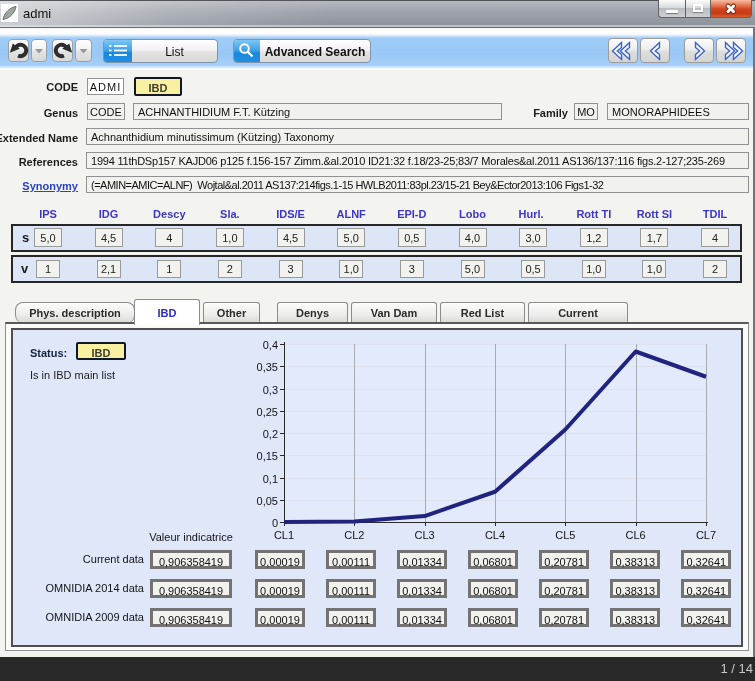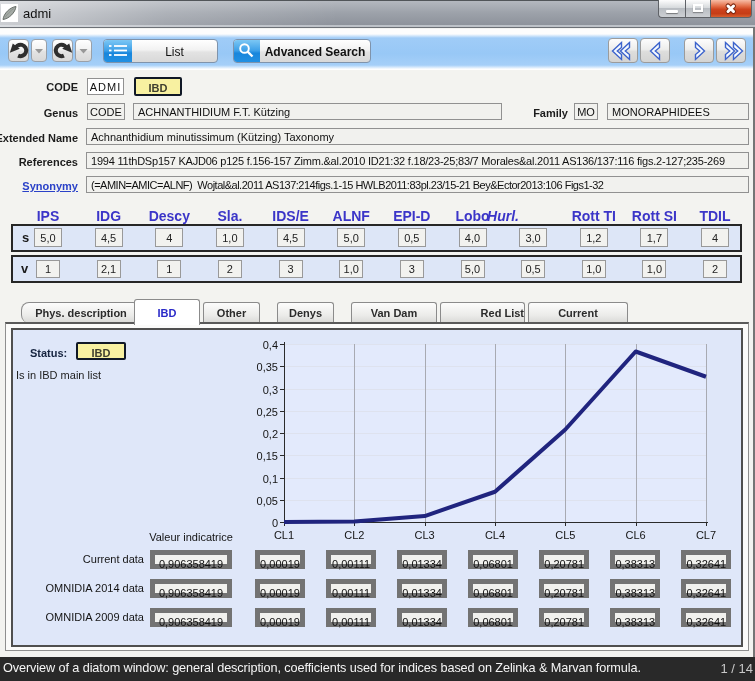--- a/index.html
+++ b/index.html
@@ -42,40 +42,40 @@
   border:1px solid #9b9b9b; border-radius:4px; text-align:center; overflow:hidden; }
 
 
 .flabel { position:absolute; font-size:11px; color:#1c1c1c; font-weight:700; text-align:center; white-space:nowrap; }
 .field { position:absolute; height:17px; background:#f1f1ee; border:1px solid #919191;
   font-size:11px; color:#111; padding:2px 0 0 4px; white-space:nowrap; overflow:hidden;}
 .fieldw { background:#ffffff; text-align:center; padding-left:0; letter-spacing:1px;}
 
 
 .srow { position:absolute; left:11px; width:731px; height:28px; background:#dde6f7; border:2px solid #262626; }
-.thead { position:absolute; font-size:14px; font-weight:700; color:#3b35c8; text-align:center; width:60px; }
+.thead { position:absolute; font-size:11px; font-weight:700; color:#3b35c8; text-align:center; width:60px; }
 .tin { position:absolute; background:#f2f2ef; border:1px solid #999; font-size:11px; color:#222; text-align:center; }
 .rowlab { position:absolute; font-size:13px; font-weight:700; color:#1b1b1b; }
 
 
 .tab { position:absolute; top:302px; height:21px; background:linear-gradient(#fcfcfc 0%,#ececea 60%,#d9d9d6 100%);
   border:1px solid #8b8b8b; border-bottom:none; border-radius:3px 3px 0 0;
   font-size:11px; font-weight:700; color:#2b2b2b; text-align:center; padding-top:4px; }
 #tab-ibd { top:299px; height:26px; background:#fff; color:#2a2ac8; z-index:5; padding-top:7px;}
 
 
 #panelouter { left:5px; top:322px; width:744px; height:329px; background:#fbfbfa;
   border:1px solid #8f8f8f; border-top:2px solid #5a5a5a; }
 #panelinner { left:11px; top:328px; width:732px; height:319px; background:#dfe7f9; border:2px solid #4f4f4f; }
 
 .yellowbtn { position:absolute; background:#f8f1a1; border:2px solid #101826; border-radius:2px;
   font-size:11px; font-weight:700; color:#3f3f2f; text-align:center; }
 
 
-.dbox { position:absolute; height:19px; background:#f1f1ee; border:5px solid #737373;
+.dbox { position:absolute; height:19px; background:#f1f1ee; border:3px solid #737373;
   font-size:11px; color:#111; text-align:center; padding-top:3px; }
 .dlabel { position:absolute; font-size:11px; color:#141414; text-align:right; width:120px; }
 
 
 #caption { left:0; top:657px; width:755px; height:24px; background:#292929; color:#f5f5f5;
   font-size:12.7px; letter-spacing:-0.1px; }
 #rightborder { left:753px; top:28px; width:2px; height:629px; background:#757575; }
 </style>
 </head>
 <body>
@@ -185,21 +185,21 @@
 
 <div id="theads">
     <div class="thead" style="left:18.0px; top:208px;">IPS</div>
     <div class="thead" style="left:78.6px; top:208px;">IDG</div>
     <div class="thead" style="left:139.3px; top:208px;">Descy</div>
     <div class="thead" style="left:199.9px; top:208px;">Sla.</div>
     <div class="thead" style="left:260.6px; top:208px;">IDS/E</div>
     <div class="thead" style="left:321.2px; top:208px;">ALNF</div>
     <div class="thead" style="left:381.8px; top:208px;">EPI-D</div>
     <div class="thead" style="left:442.5px; top:208px;">Lobo</div>
-    <div class="thead" style="left:473px; top:208px;font-style:italic;">Hurl.</div>
+    <div class="thead" style="left:501px; top:208px;">Hurl.</div>
     <div class="thead" style="left:563.8px; top:208px;">Rott TI</div>
     <div class="thead" style="left:624.4px; top:208px;">Rott SI</div>
     <div class="thead" style="left:685.0px; top:208px;">TDIL</div>
   </div>
 <div class="srow" style="top:224px;"></div>
 <div class="srow" style="top:255px;"></div>
 <div class="rowlab" style="left:22px; top:230px;">s</div>
 <div class="rowlab" style="left:21px; top:261px;">v</div>
 <div id="tins">
     <div class="tin" style="left:34.0px; top:228px; width:28px; height:19px; padding-top:3px;">5,0</div>
@@ -221,33 +221,33 @@
     <div class="tin" style="left:519.1px; top:228px; width:28px; height:19px; padding-top:3px;">3,0</div>
     <div class="tin" style="left:521.1px; top:260px; width:24px; height:18px; padding-top:2px;">0,5</div>
     <div class="tin" style="left:579.8px; top:228px; width:28px; height:19px; padding-top:3px;">1,2</div>
     <div class="tin" style="left:581.8px; top:260px; width:24px; height:18px; padding-top:2px;">1,0</div>
     <div class="tin" style="left:640.4px; top:228px; width:28px; height:19px; padding-top:3px;">1,7</div>
     <div class="tin" style="left:642.4px; top:260px; width:24px; height:18px; padding-top:2px;">1,0</div>
     <div class="tin" style="left:701.0px; top:228px; width:28px; height:19px; padding-top:3px;">4</div>
     <div class="tin" style="left:703.0px; top:260px; width:24px; height:18px; padding-top:2px;">2</div>
   </div>
 
-<div class="tab" style="left:21px;  width:120px;border-radius:8px;">Phys. description</div>
+<div class="tab" style="left:15px;  width:120px;border-radius:8px;">Phys. description</div>
 <div class="tab" style="left:203px; width:57px;">Other</div>
-<div class="tab" style="left:277px; width:57px;">Denys</div>
+<div class="tab" style="left:277px; width:71px;">Denys</div>
 <div class="tab" style="left:351px; width:86px;">Van Dam</div>
-<div class="tab" style="left:440px; width:85px;text-align:right;">Red List</div>
+<div class="tab" style="left:440px; width:85px;">Red List</div>
 <div class="tab" style="left:528px; width:100px;">Current</div>
 <div class="abs" id="panelouter"></div>
 <div class="tab" id="tab-ibd" style="left:134px; width:66px;">IBD</div>
 <div class="abs" id="panelinner"></div>
 
 <div class="flabel" style="left:30px; top:347px; text-align:left; color:#15233f; font-weight:700;">Status:</div>
 <div class="yellowbtn" style="left:76px; top:342px; width:50px; height:18px; padding-top:3px;">IBD</div>
-<div class="abs" style="left:16px; top:369px; font-size:11px; color:#1c1c1c;">Is in IBD main list</div>
+<div class="abs" style="left:30px; top:369px; font-size:11px; color:#1c1c1c;">Is in IBD main list</div>
 
 <svg class="abs" id="chart" style="left:240px; top:335px;" width="500" height="215" viewBox="0 0 500 215">
     <rect x="44" y="9" width="422" height="178" fill="#e3eafc"></rect>
     <line x1="44" y1="165.5" x2="466" y2="165.5" stroke="#dee2ee" stroke-width="1"></line>
     <line x1="44" y1="143.5" x2="466" y2="143.5" stroke="#dee2ee" stroke-width="1"></line>
     <line x1="44" y1="120.5" x2="466" y2="120.5" stroke="#dee2ee" stroke-width="1"></line>
     <line x1="44" y1="98.5" x2="466" y2="98.5" stroke="#dee2ee" stroke-width="1"></line>
     <line x1="44" y1="76.5" x2="466" y2="76.5" stroke="#dee2ee" stroke-width="1"></line>
     <line x1="44" y1="54.5" x2="466" y2="54.5" stroke="#dee2ee" stroke-width="1"></line>
     <line x1="44" y1="31.5" x2="466" y2="31.5" stroke="#dee2ee" stroke-width="1"></line>
@@ -322,15 +322,14 @@
     <div class="dbox" style="left:326.1px; top:608px; width:50px;">0,00111</div>
     <div class="dbox" style="left:397.1px; top:608px; width:50px;">0,01334</div>
     <div class="dbox" style="left:468.1px; top:608px; width:50px;">0,06801</div>
     <div class="dbox" style="left:539.2px; top:608px; width:50px;">0,20781</div>
     <div class="dbox" style="left:610.3px; top:608px; width:50px;">0,38313</div>
     <div class="dbox" style="left:681.3px; top:608px; width:50px;">0,32641</div>
   </div>
 
 <div class="abs" id="rightborder"></div>
 <div class="abs" id="caption">
-  <span style="position:absolute; left:3px; top:4px;">Overview of a diatom window: general description, coefficients used for indices based on Zelinka &amp; Marvan formula.</span>
   <span style="position:absolute; right:2px; top:4px; font-size:13px; color:#c8c8c8; letter-spacing:0;">1 /&nbsp;14</span>
 </div>
 
 </body></html>

